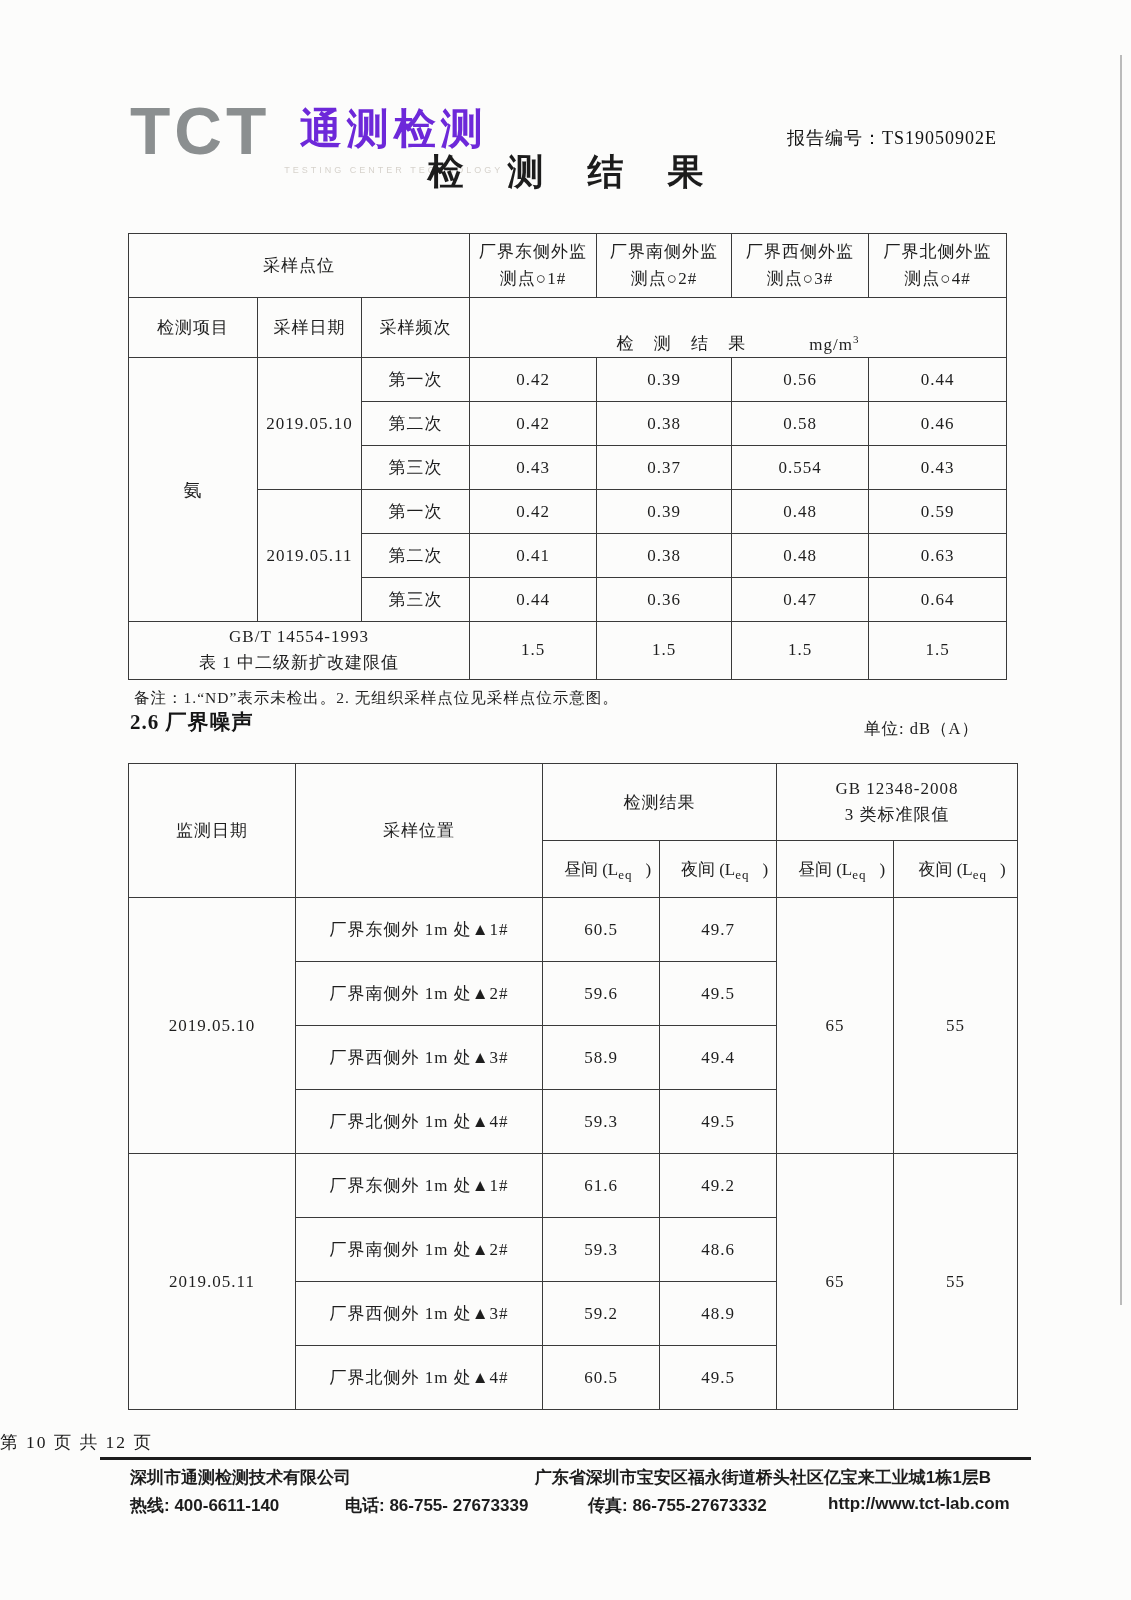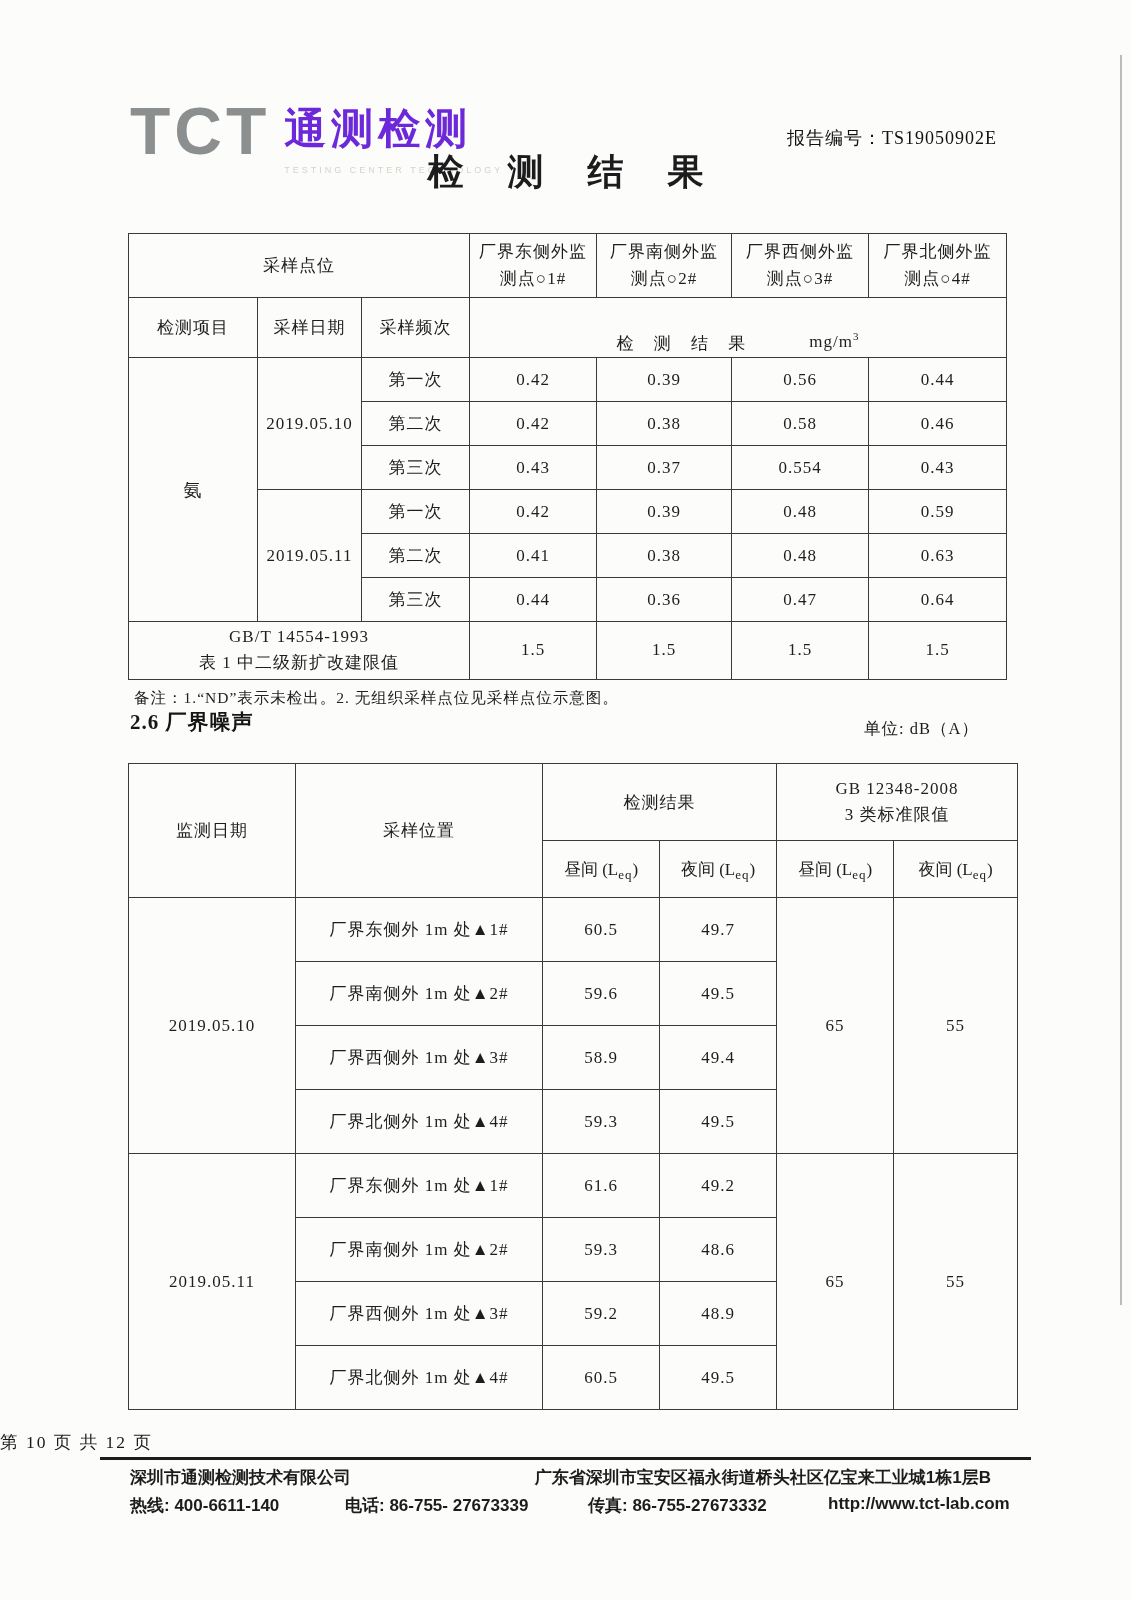--- a/index.html
+++ b/index.html
@@ -13,21 +13,21 @@
     width:1131px;height:1600px;
     margin:0 auto;
     background:#fcfcfb;
     overflow:hidden;
   }
   .scan-line{
     position:absolute;left:1120px;top:55px;width:2px;height:1250px;
     background:#a6a6a6;opacity:.75;
   }
   
-  .logo{position:absolute;left:130px;top:98px;display:flex;align-items:flex-start;}
+  .logo{position:absolute;left:130px;top:98px;display:flex;align-items:flex-start;text-align:center;}
   .logo-tct{
     font-family:"Liberation Sans","DejaVu Sans",sans-serif;
     font-weight:bold;font-size:66px;line-height:1;letter-spacing:4px;
     color:#8b8f90;
   }
   .logo-right{margin-left:14px;padding-top:8px;}
   .logo-cn{display:block;font-size:42px;line-height:1.1;letter-spacing:5px;color:#6d28d9;font-weight:bold;}
   .logo-sub{display:block;margin-top:13px;font-family:"Liberation Sans","DejaVu Sans",sans-serif;
     font-size:9px;letter-spacing:3px;color:#d6d2cc;}
   .report-no{position:absolute;left:787px;top:126px;font-size:18px;letter-spacing:1px;color:#111;}
@@ -40,25 +40,25 @@
   table{border-collapse:collapse;table-layout:fixed;position:absolute;background:transparent;}
   td{border:1.6px solid #3a3a3a;text-align:center;vertical-align:middle;
      font-size:17px;color:#1e1e1e;padding:2px 4px;overflow:hidden;}
   .t1{left:128px;top:233px;width:878px;}
   .t1 td{letter-spacing:1px;}
   .t2{left:128px;top:763px;width:889px;}
   .t2 td{letter-spacing:1px;}
   .pre{white-space:pre-line;line-height:1.55;}
   .item-cell{font-size:18px;}
   .result-hdr{letter-spacing:0;}
-  .result-hdr .inner{display:flex;justify-content:center;align-items:flex-start;gap:56px;margin-top:32px;}
+  .result-hdr .inner{display:flex;justify-content:center;align-items:flex-end;gap:56px;margin-top:32px;}
   .result-hdr .cjk{letter-spacing:8px;}
   sup{font-size:11px;vertical-align:super;line-height:0;}
   sub{font-size:13px;vertical-align:sub;line-height:0;}
-  .subhdr span{letter-spacing:0;}
+  .subhdr span{letter-spacing:0;margin-left:13px;}
   
   .note{position:absolute;left:130px;top:684px;margin:4px;font-size:15.5px;letter-spacing:1px;color:#222;}
   .sec-title{position:absolute;left:130px;top:708px;margin:0;font-size:21px;font-weight:bold;
     letter-spacing:1px;color:#161616;}
   .sec-unit{position:absolute;left:864px;top:718px;font-size:16.5px;letter-spacing:1px;color:#1c1c1c;}
   
   .page-info{position:absolute;left:0;right:0;top:1430px;text-align:left;
     font-size:17.5px;letter-spacing:2px;color:#1a1a1a;}
   .footer-rule{position:absolute;left:100px;top:1457px;width:931px;height:2.6px;background:#1d1d1d;}
   .footer{font-family:"Liberation Sans","DejaVu Sans",sans-serif;font-weight:600;

